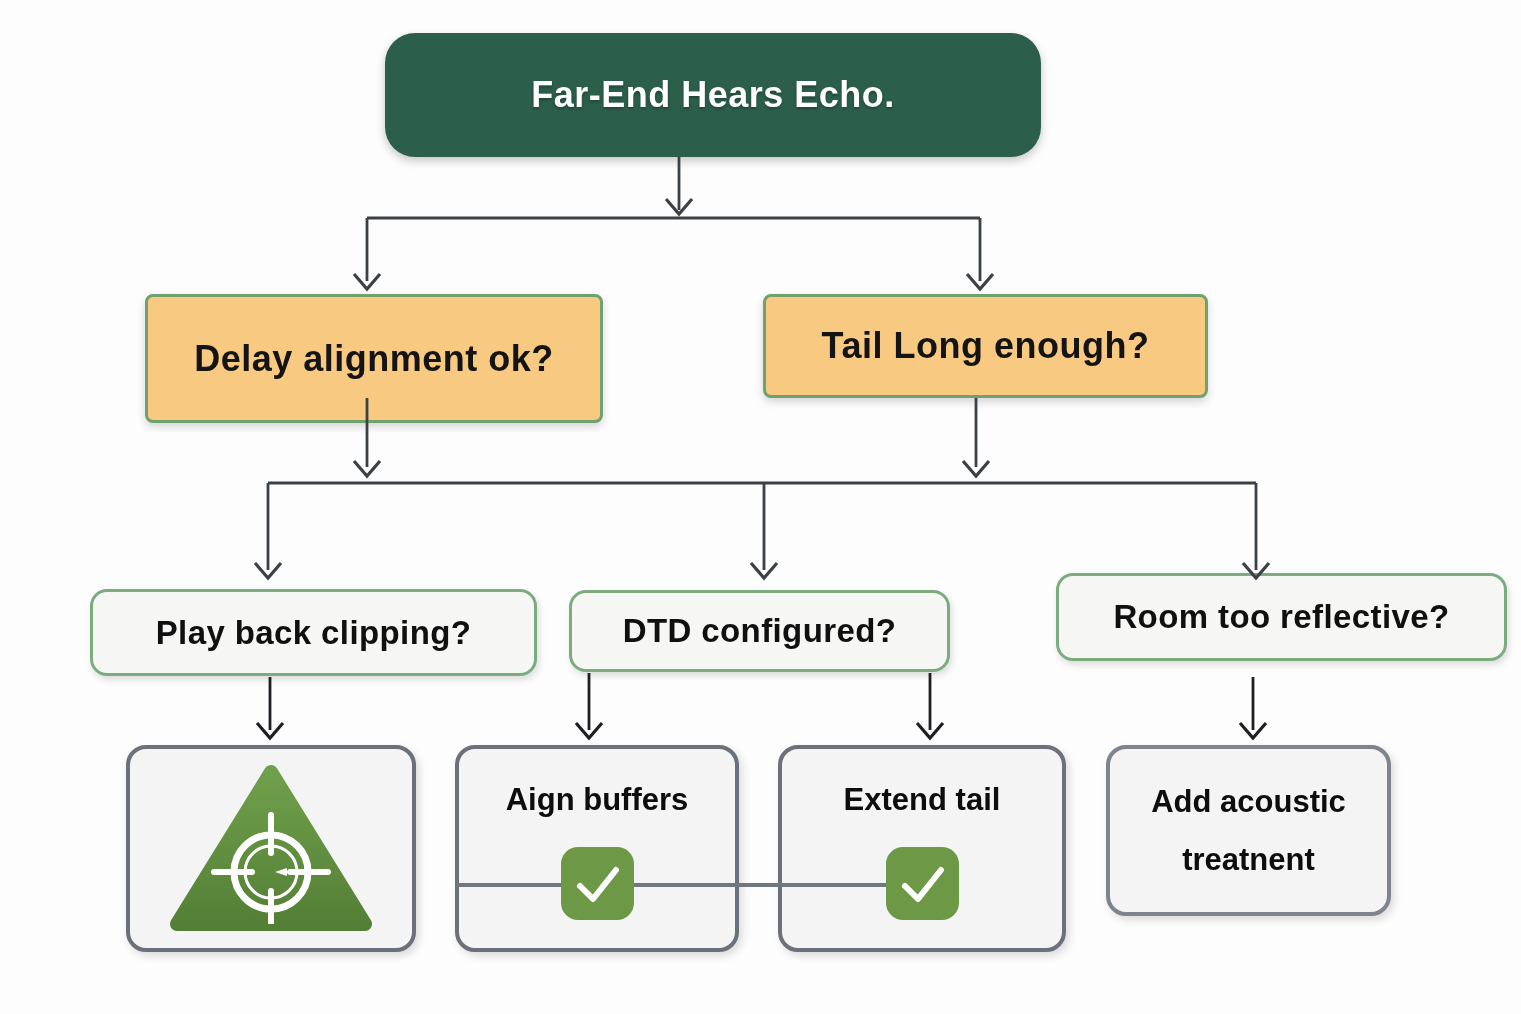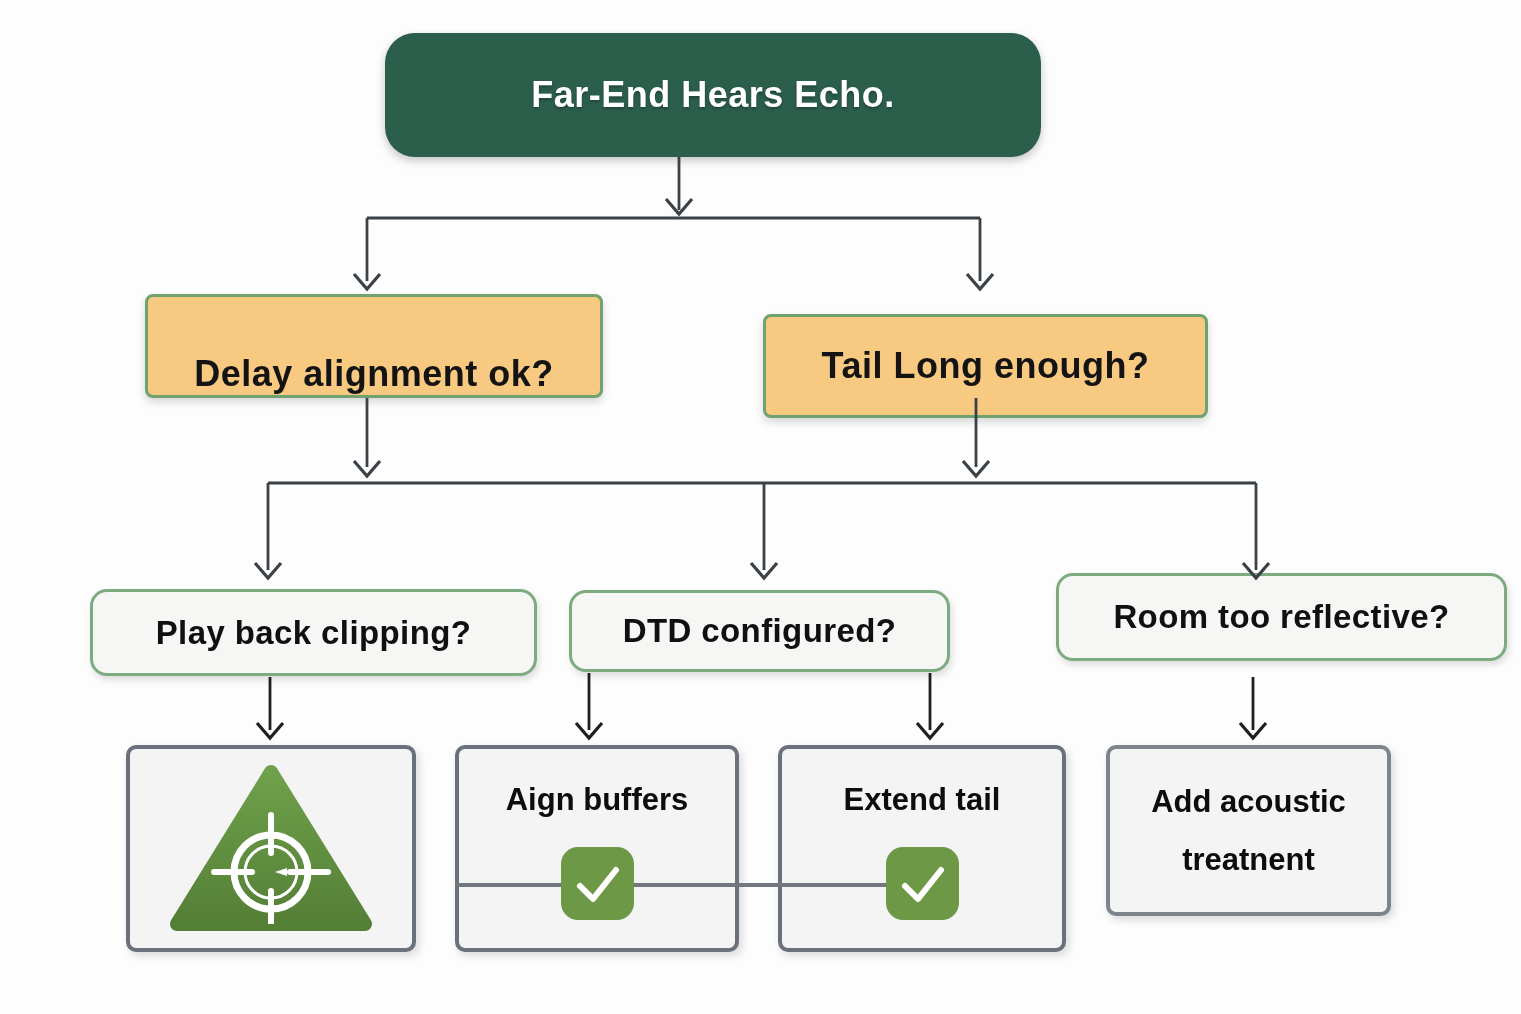--- a/index.html
+++ b/index.html
@@ -28,38 +28,38 @@
     text-shadow:0 2px 3px rgba(0,0,0,0.28);
   }
   
   .l1{
     background:#f7c981;
     border:3px solid #6fa26f;
     border-radius:8px;
     box-shadow:0 4px 8px rgba(0,0,0,0.16);
     font-size:36px;font-weight:600;color:#141414;letter-spacing:.5px;
   }
-  .l1.a{left:145px;top:294px;width:458px;height:104px;align-items:flex-end;}
-  .l1.b{left:763px;top:294px;width:445px;height:104px;margin-top:20px;}
+  .l1.a{left:145px;top:294px;width:458px;height:129px;}
+  .l1.b{left:763px;top:294px;width:445px;height:104px;}
   
   .l2{
     background:#f6f7f5;
     border:3px solid #7dab80;
     border-radius:17px;
     box-shadow:2px 4px 7px rgba(0,0,0,0.13);
     font-size:33px;font-weight:600;color:#101010;letter-spacing:.4px;
   }
   .l2.a{left:90px;top:589px;width:447px;height:87px;}
   .l2.b{left:569px;top:590px;width:381px;height:82px;align-items:center;}
   .l2.c{left:1056px;top:573px;width:451px;height:88px;}
   
   .l3{
     background:#f3f4f3;
     border:4px solid #6a717a;
-    border-radius:10px;
+    border-radius:20px;
     box-shadow:3px 4px 8px rgba(0,0,0,0.14);
     font-size:31px;font-weight:600;color:#0d0d0d;
     flex-direction:column;justify-content:flex-start;
   }
   .l3.a{left:126px;top:745px;width:290px;height:207px;justify-content:center;}
   .l3.b{left:455px;top:745px;width:284px;height:207px;}
   .l3.c{left:778px;top:745px;width:288px;height:207px;}
   .l3.d{left:1106px;top:745px;width:285px;height:171px;border-color:#7d848c;justify-content:center;}
   .l3 .action-label{margin-top:33px;}
   .l3.d .action-label{margin-top:0;line-height:58px;}

